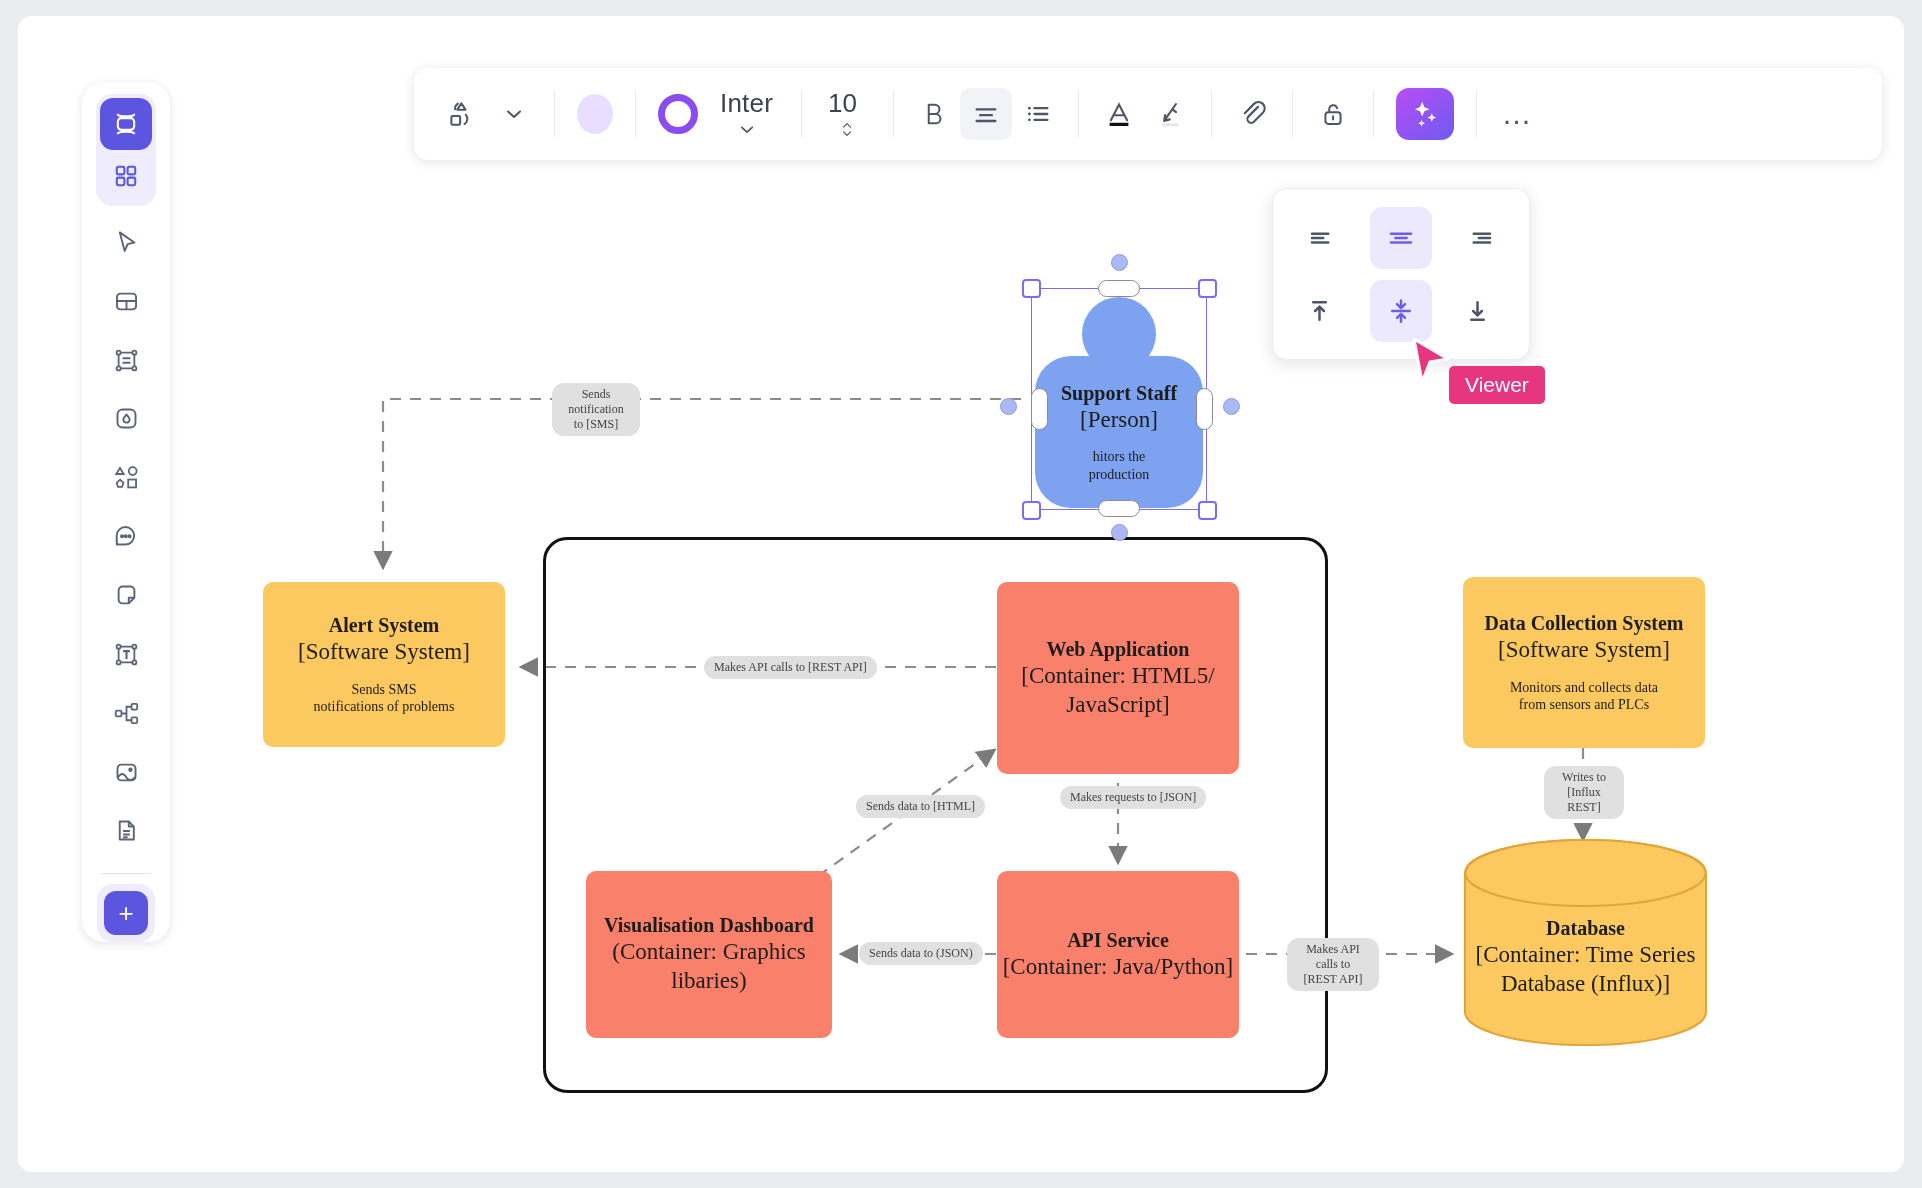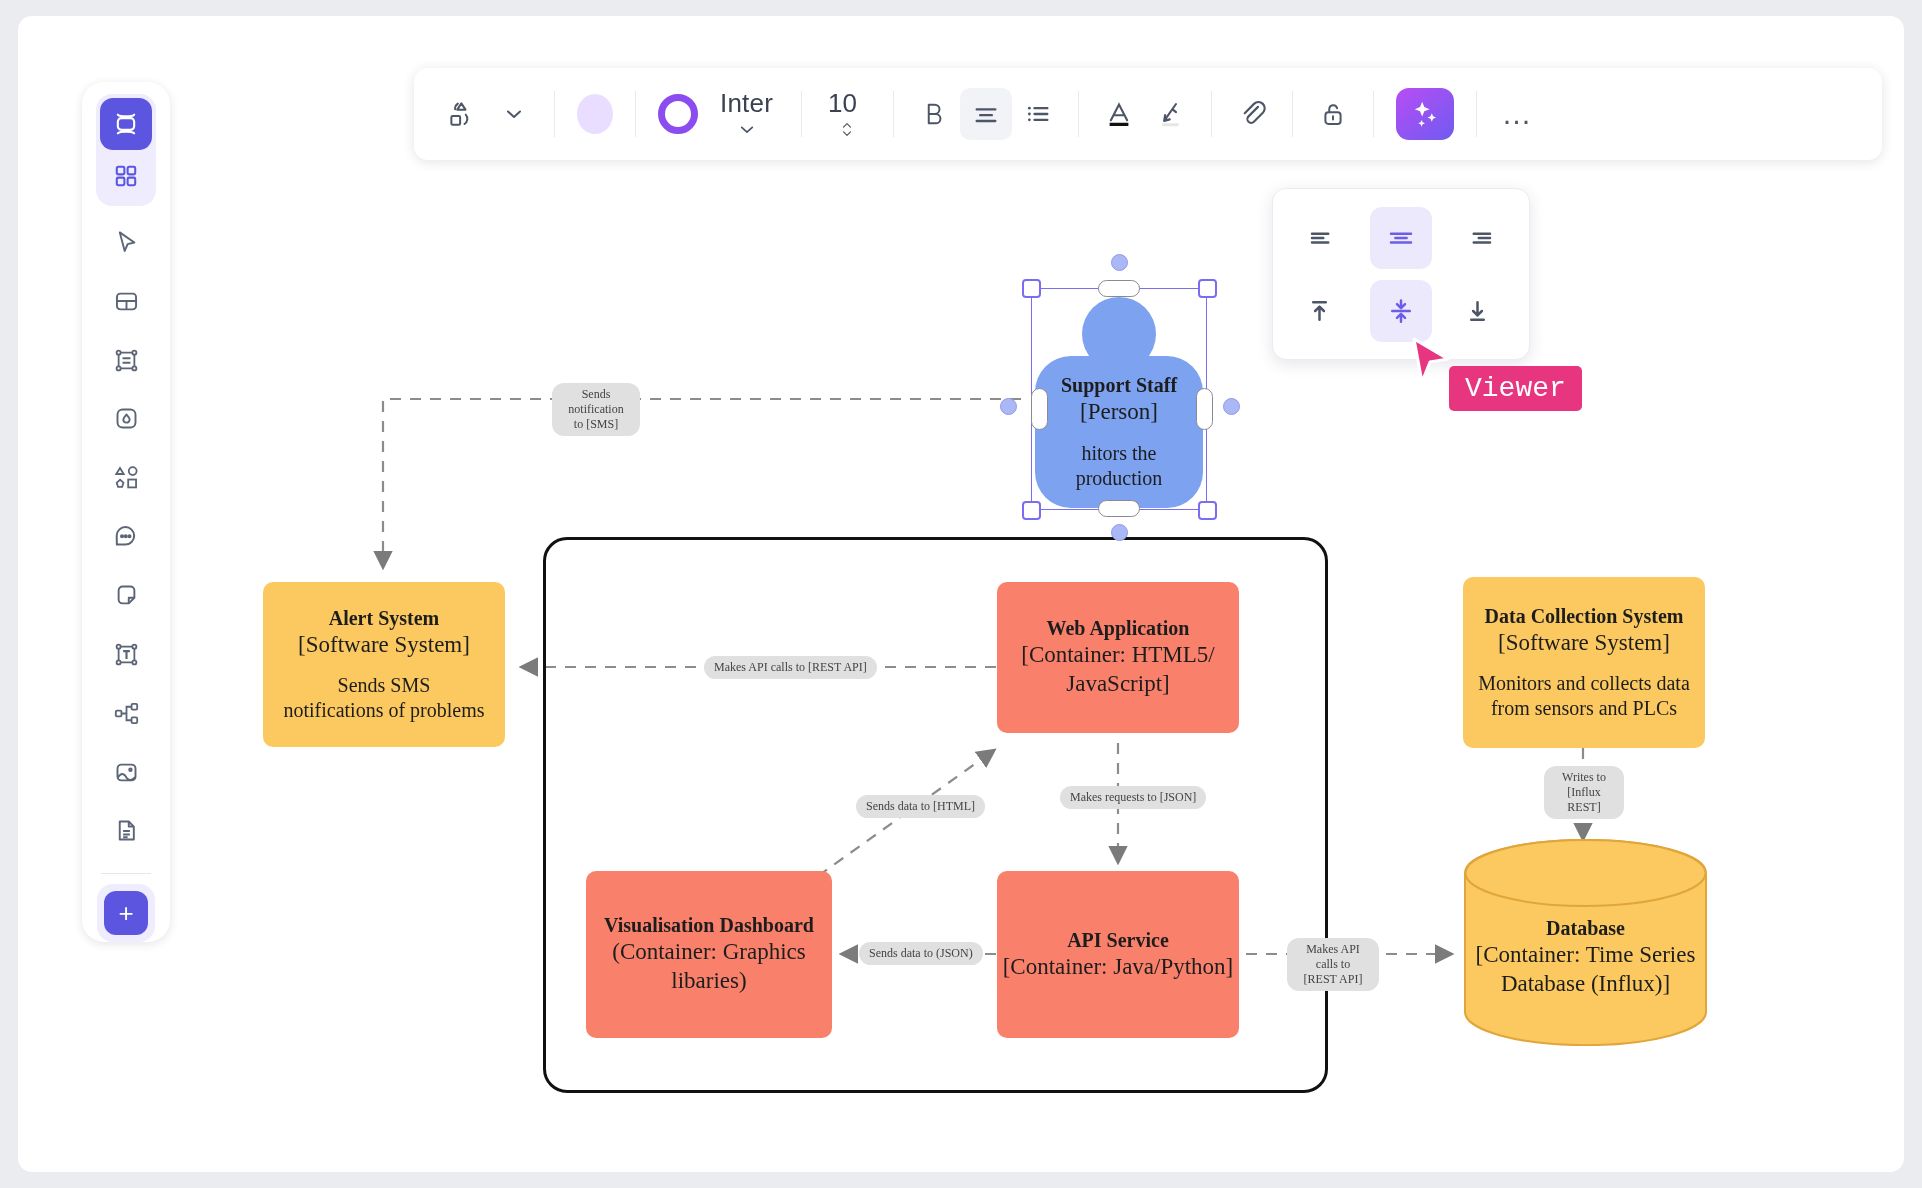--- a/index.html
+++ b/index.html
@@ -133,40 +133,40 @@
     width: 62px; height: 62px; border-radius: 12px;
     display:flex; align-items:center; justify-content:center;
     cursor:pointer; color:#4d5666;
   }
   .align-cell.sel { background:#ece9fd; color:#6c5ce7; }
 
   #cursor { position:absolute; left:1411px; top:337px; }
   #viewer-tag {
     position:absolute; left:1449px; top:366px;
     background:#e8357f; color:#fff;
-    font-size: 28px; font-weight: 500;
+    font-size: 21px; font-weight: 500;
     padding: 7px 16px; border-radius: 5px;
-    font-family: Liberation Mono, monospace;
+    font-family: Liberation Sans, sans-serif;
   }
 
   
   #diagram { position:absolute; inset:0; }
   .node {
     position:absolute;
     font-family: "Liberation Serif", serif;
     color:#1d1d1d;
     display:flex; flex-direction:column;
     align-items:center; justify-content:center;
     text-align:center;
     line-height:1.25;
   }
   .node .t1 { font-weight:bold; font-size:20px; }
   .node .t2 { font-size:23px; }
   .node .gap { height:14px; }
-  .node .d { font-size:20px; }
+  .node .d { font-size:14px; }
 
   .sys  { background:#fbc95f; border-radius:10px; }
   .cont { background:#f9816c; border-radius:10px; }
 
   #boundary {
     position:absolute;
     left:525px; top:521px; width:785px; height:556px;
     border:3px solid #111; border-radius:24px;
     background:transparent;
   }
@@ -248,21 +248,21 @@
       </div>
 
       <div class="node sys" style="left:1445px; top:561px; width:242px; height:171px;">
         <div class="t1">Data Collection System</div>
         <div class="t2">[Software System]</div>
         <div class="gap"></div>
         <div class="d" style="white-space:pre-line;">Monitors and collects data
 from sensors and PLCs</div>
       </div>
 
-      <div class="node cont" style="left:979px; top:566px; width:242px; height:151px;">
+      <div class="node cont" style="left:979px; top:566px; width:242px; height:192px;">
         <div class="t1">Web Application</div>
         <div class="t2" style="white-space:pre-line;">[Container: HTML5/
 JavaScript]</div>
       </div>
 
       <div class="node cont" style="left:568px; top:855px; width:246px; height:167px;">
         <div class="t1">Visualisation Dashboard</div>
         <div class="t2">(Container: Graphics libaries)</div>
       </div>
 

